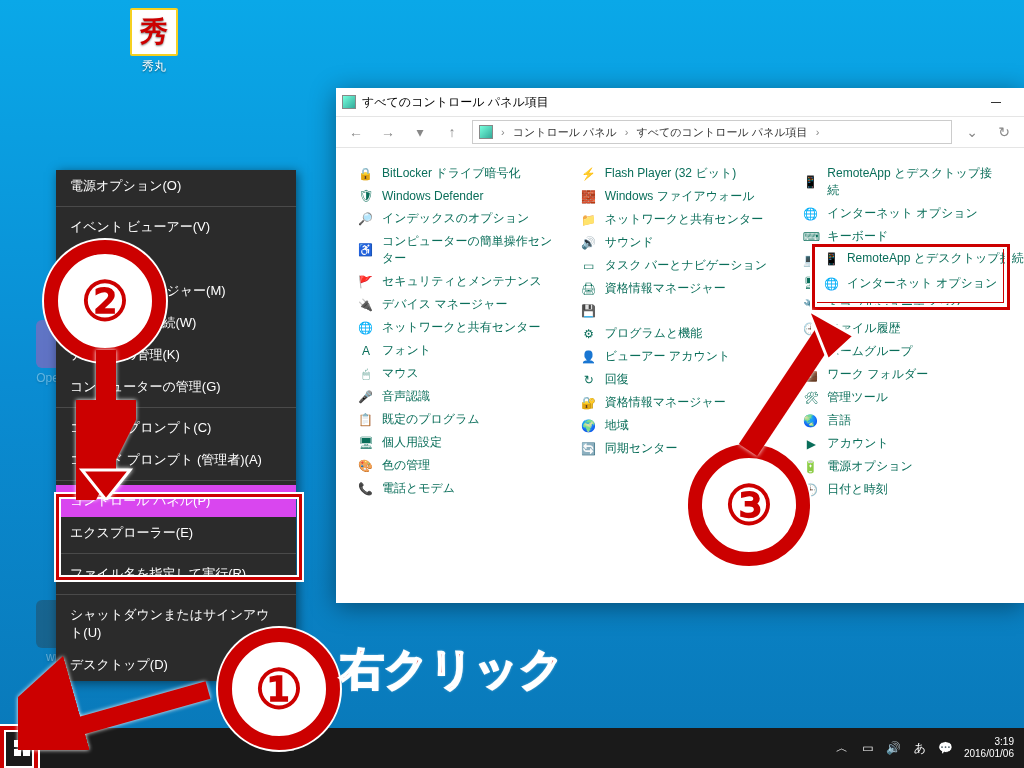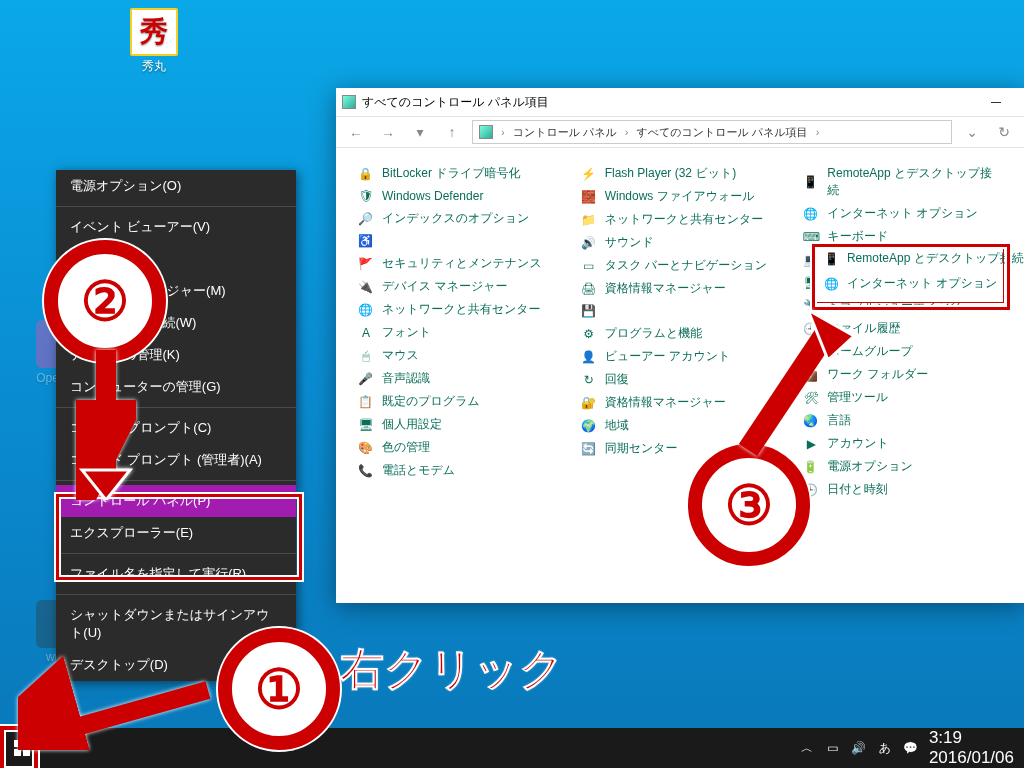--- a/index.html
+++ b/index.html
@@ -9,25 +9,25 @@
 .pc-ic{background:linear-gradient(180deg,#e8e8e8,#bcbcbc);border:1px solid #888;width:40px;height:28px;border-radius:2px;position:relative;margin:0 auto}
 .pc-ic:after{content:"";position:absolute;bottom:-6px;left:14px;width:12px;height:6px;background:#888;border-radius:0 0 3px 3px}
 .hide-ic{width:44px;height:44px;background:#fff;border:2px solid #f5d020;display:flex;align-items:center;justify-content:center;color:#c00;font-size:28px;font-weight:bold;font-family:serif;border-radius:2px}
 .faded{opacity:.35}
 
 .taskbar{position:absolute;left:0;right:0;bottom:0;height:40px;background:#1a1a1a;display:flex;align-items:stretch;color:#fff;font-size:11px}
 .start-btn{width:44px;display:flex;align-items:center;justify-content:center}
 .start-btn svg{width:16px;height:16px}
 .task-right{margin-left:auto;display:flex;align-items:center;gap:10px;padding:0 10px;color:#fff}
 .tray-ic{width:16px;height:16px;display:flex;align-items:center;justify-content:center;font-size:12px;color:#fff}
-.clock{text-align:left;line-height:1.2;font-size:17px}
+.clock{text-align:right;line-height:1.2;font-size:10px}
 
 .winx{position:absolute;left:56px;top:170px;width:240px;background:#2b2b2b;color:#fff;font-size:13px;box-shadow:2px 2px 10px rgba(0,0,0,.5);}
 .winx .item{padding:7px 14px}
-.winx .item.sel{background:#a21caf}
+.winx .item.sel{background:#d946ef}
 .winx .sep{height:1px;background:#4a4a4a;margin:4px 0}
 
 .cp-window{position:absolute;left:336px;top:88px;width:688px;height:515px;background:#fff;box-shadow:0 4px 24px rgba(0,0,0,.4);display:flex;flex-direction:column}
 .titlebar{height:28px;background:#fff;display:flex;align-items:center;padding:0 6px;border-bottom:1px solid #e5e5e5}
 .titlebar .ti{font-size:12px;margin-left:6px;color:#000}
 .titlebar .spacer{flex:1}
 .tb-btn{width:44px;height:28px;display:flex;align-items:center;justify-content:center;color:#333}
 .tb-btn.min:before{content:"";width:10px;height:1px;background:#333}
 .toolbar{height:30px;display:flex;align-items:center;padding:0 8px;gap:8px;border-bottom:1px solid #e5e5e5;color:#555}
 .nav-btn{width:24px;height:24px;display:flex;align-items:center;justify-content:center;color:#888;font-size:14px}
@@ -41,21 +41,21 @@
 .cp-grid{display:flex;gap:20px}
 .cp-col{flex:1;display:flex;flex-direction:column}
 .cp-item{display:flex;align-items:center;gap:8px;padding:3px 2px;color:#0a6e5a;font-size:12px}
 .cp-item .icon{width:16px;height:16px;flex:0 0 16px;display:flex;align-items:center;justify-content:center;font-size:12px}
 
 .annot-circle{position:absolute;width:94px;height:94px;border:14px solid #c00;border-radius:50%;background:#fff;display:flex;align-items:center;justify-content:center;color:#c00;font-size:54px;font-weight:bold;font-family:"Arial",sans-serif;box-shadow:0 0 0 2px #fff}
 .annot-arrow{position:absolute}
 .annot-arrow svg{filter:drop-shadow(0 0 2px #fff)}
 .annot-red-box{position:absolute;border:4px solid #c00;pointer-events:none;box-shadow:0 0 0 2px #fff,inset 0 0 0 2px #fff}
 .annot-red-box.thin{border-width:3px;box-shadow:0 0 0 2px #fff,inset 0 0 0 2px #fff}
-.annot-text{position:absolute;color:#c00;font-size:44px;font-weight:normal;-webkit-text-stroke:2px #fff;text-shadow:0 0 3px #fff}
+.annot-text{position:absolute;color:#c00;font-size:44px;font-weight:bold;-webkit-text-stroke:2px #fff;text-shadow:0 0 3px #fff}
 .cp-highlight{position:absolute;background:#fff;border:1px solid #c00;pointer-events:none}
 .small-cp-icon{width:12px;height:12px;background:linear-gradient(135deg,#7fd,#3a9);border:1px solid #888}
 </style>
 </head>
 <body>
 
 <div class="desktop">
 
   <div class="desktop-icon" style="left:118px;top:8px">
     <div class="ic">
@@ -127,20 +127,21 @@
             <div class="cp-item">
               <span class="icon">🛡</span>
               <span>Windows Defender</span>
             </div>
             <div class="cp-item">
               <span class="icon">🔎</span>
               <span>インデックスのオプション</span>
             </div>
             <div class="cp-item">
               <span class="icon">♿</span>
+              <span>コンピューターの簡単操作センター</span>
             </div>
             <div class="cp-item">
               <span class="icon">🚩</span>
               <span>セキュリティとメンテナンス</span>
             </div>
             <div class="cp-item">
               <span class="icon">🔌</span>
               <span>デバイス マネージャー</span>
             </div>
             <div class="cp-item">

